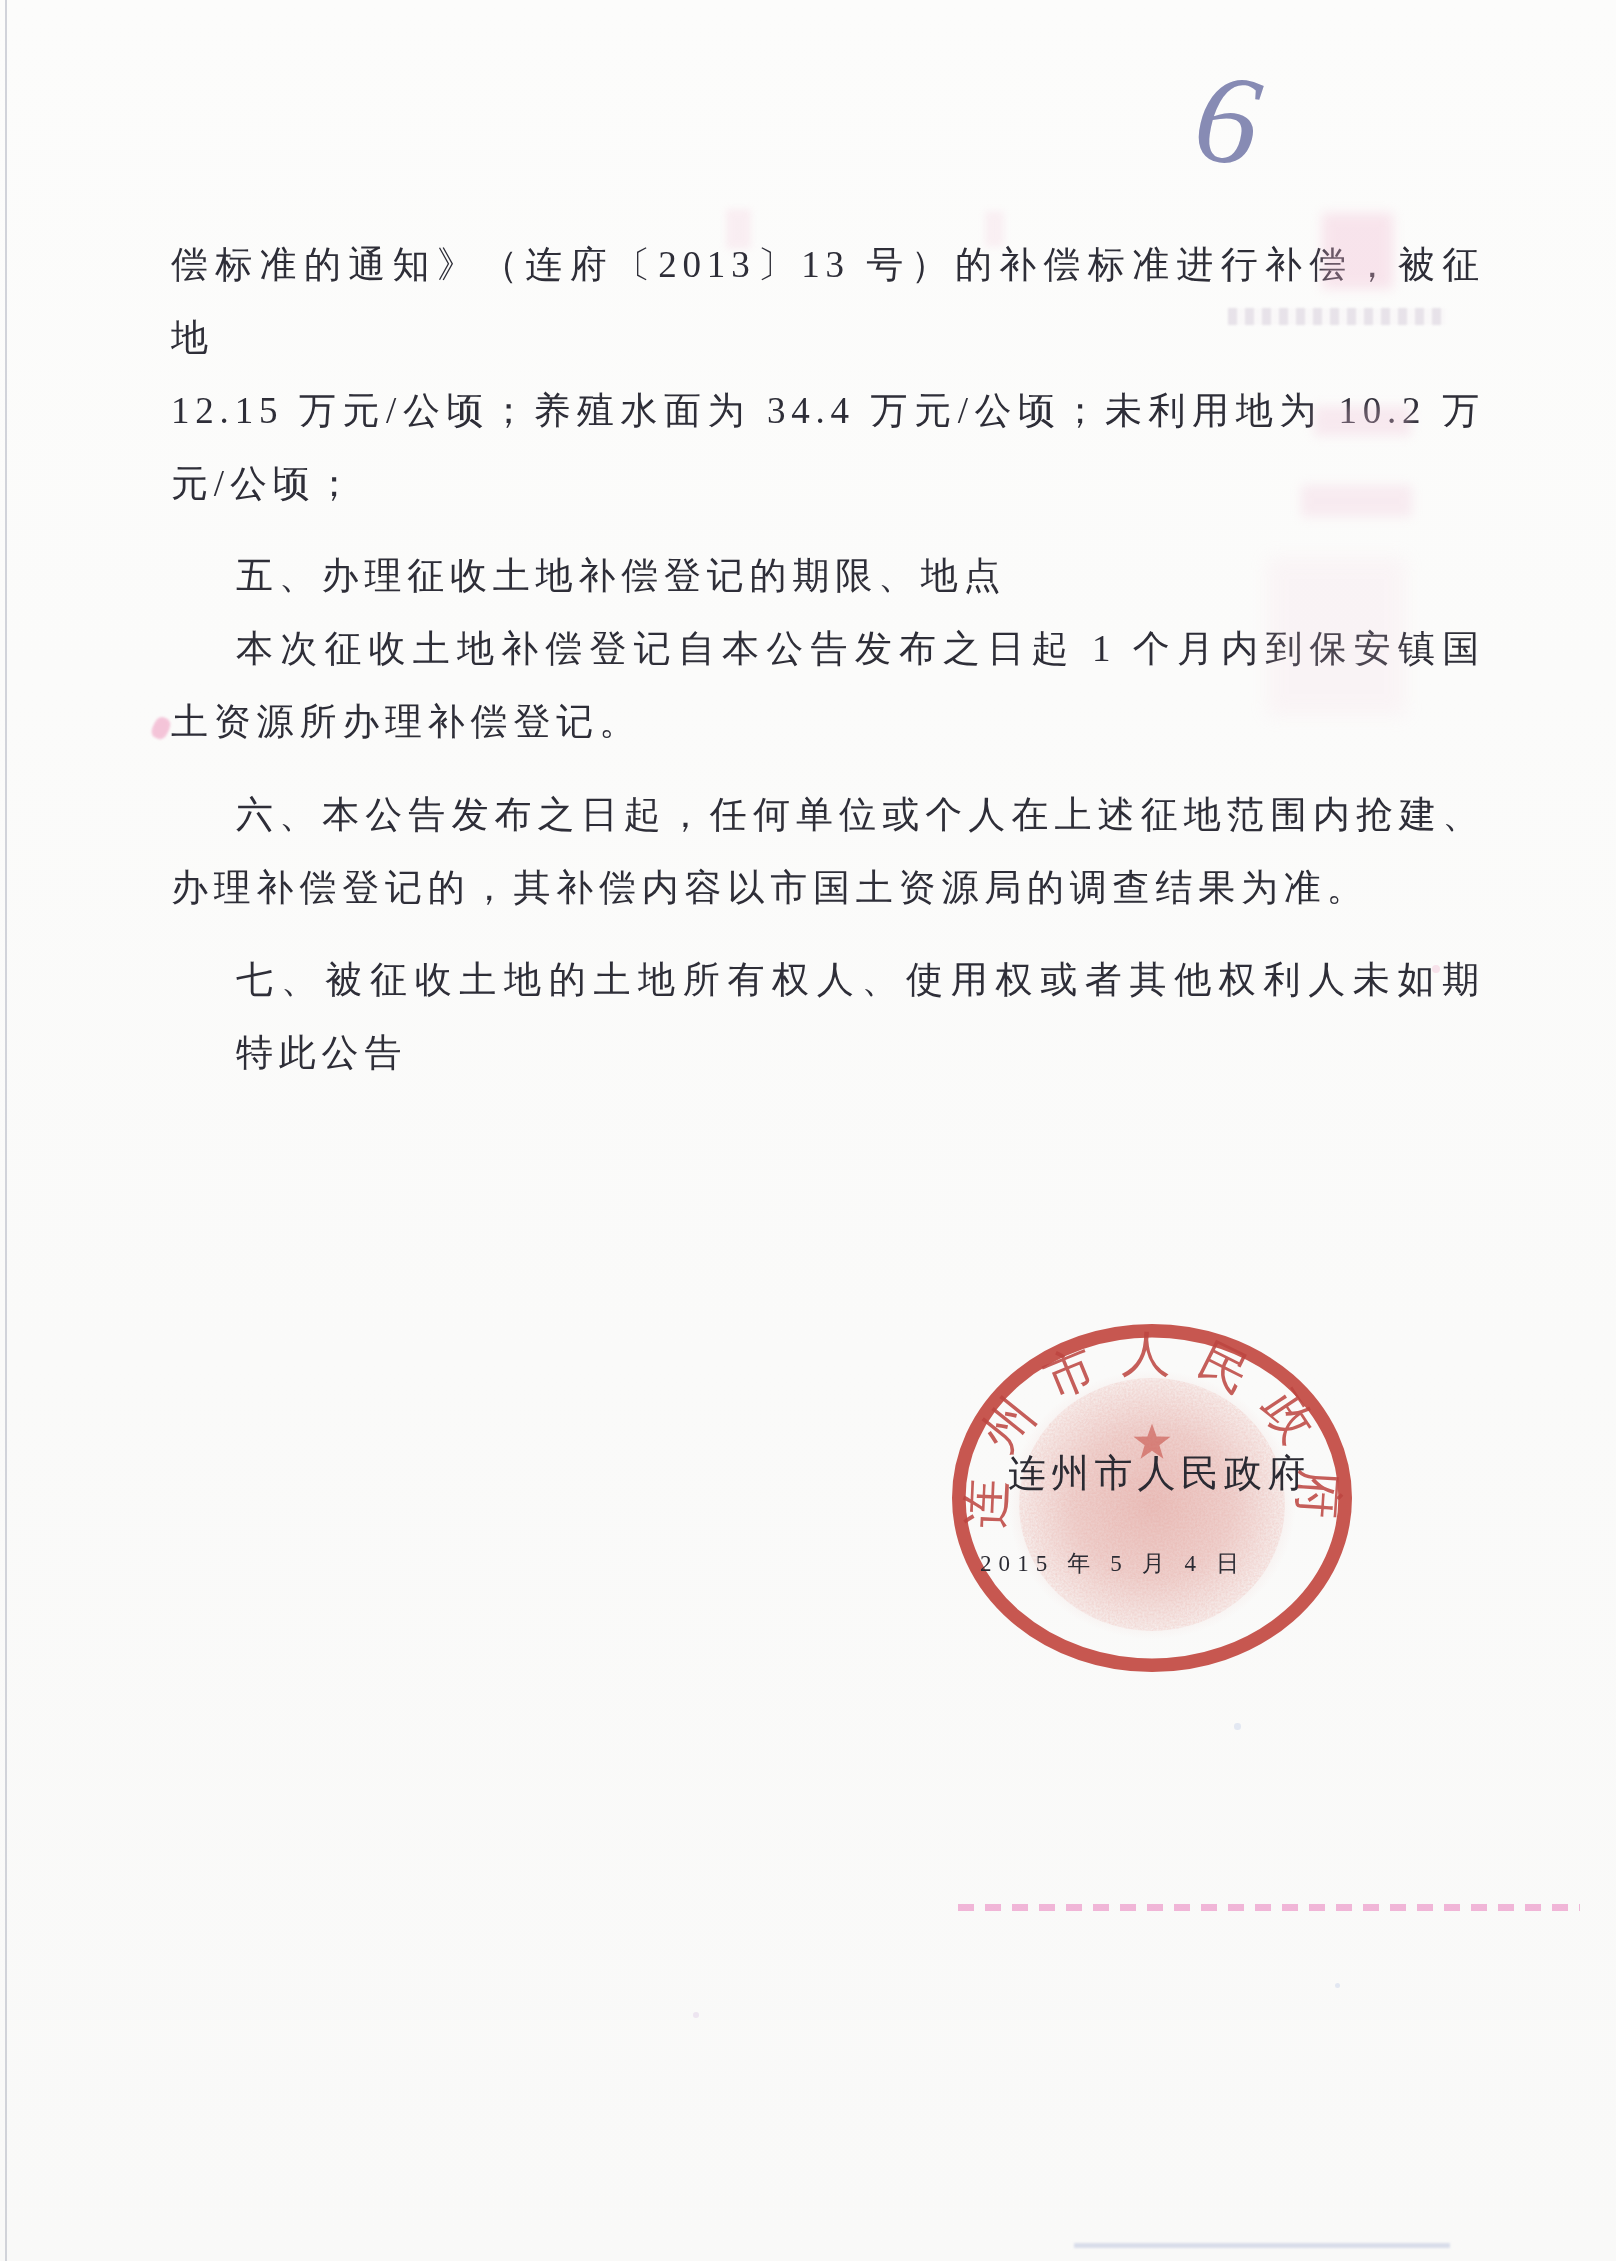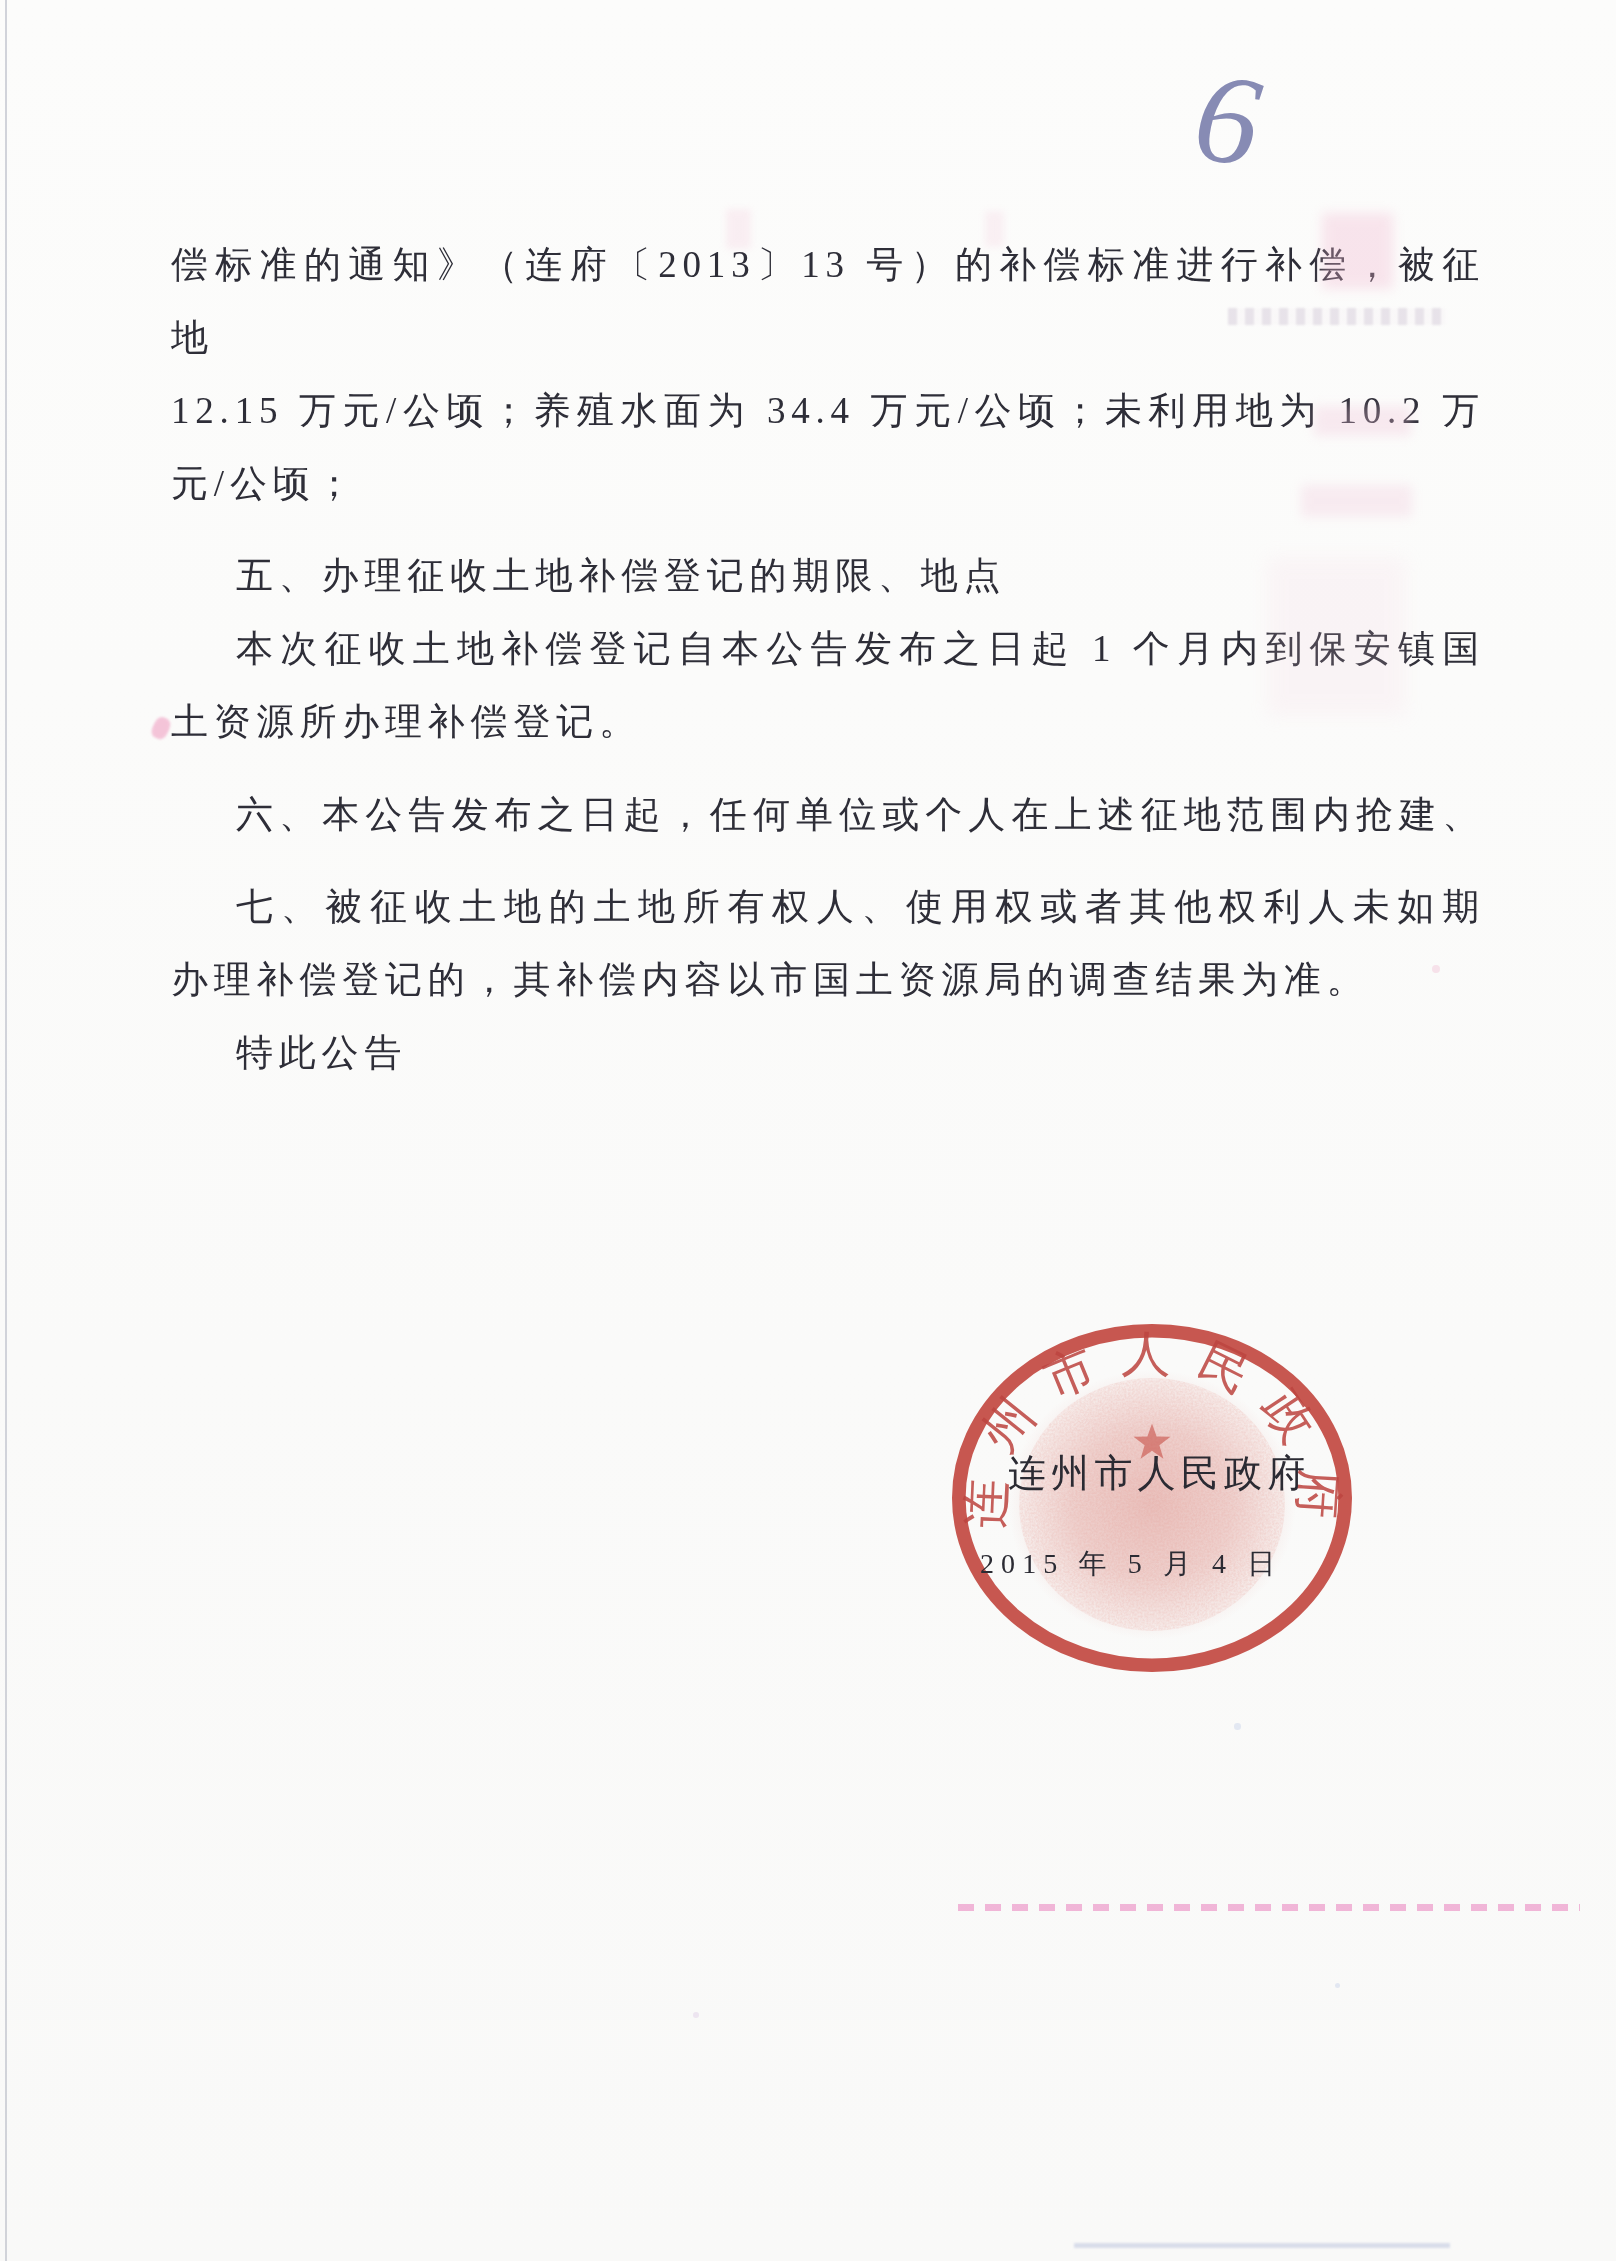--- a/index.html
+++ b/index.html
@@ -59,21 +59,21 @@
     left: 1008px; top: 1451px;
     font-size: 38px;
     line-height: 45px;
     letter-spacing: 5.2px;
     color: #2b2b33;
     z-index: 3;
   }
   .signature-date {
     position: absolute;
     left: 980px; top: 1541px;
-    font-size: 28px;
+    font-size: 23px;
     line-height: 45px;
     letter-spacing: 7.1px;
     color: #2b2b33;
     z-index: 3;
   }
   .stamp {
     position: absolute;
     left: 938px; top: 1310px;
     width: 428px; height: 376px;
     z-index: 2;
@@ -124,22 +124,22 @@
   <div class="artifact a-dot4"></div>
 
   <div class="text-block">
       <div class="line stretch">偿标准的通知》（连府〔2013〕13 号）的补偿标准进行补偿，被征地</div>
       <div class="line stretch">12.15 万元/公顷；养殖水面为 34.4 万元/公顷；未利用地为 10.2 万</div>
       <div class="line">元/公顷；</div>
       <div class="line indent gap">五、办理征收土地补偿登记的期限、地点</div>
       <div class="line indent stretch">本次征收土地补偿登记自本公告发布之日起 1 个月内到保安镇国</div>
       <div class="line">土资源所办理补偿登记。</div>
       <div class="line indent stretch gap">六、本公告发布之日起，任何单位或个人在上述征地范围内抢建、</div>
+      <div class="line">办理补偿登记的，其补偿内容以市国土资源局的调查结果为准。</div>
       <div class="line indent stretch gap">七、被征收土地的土地所有权人、使用权或者其他权利人未如期</div>
-      <div class="line">办理补偿登记的，其补偿内容以市国土资源局的调查结果为准。</div>
       <div class="line indent">特此公告</div>
     </div>
 
   <div class="stamp">
     <svg width="428" height="376" viewBox="0 0 660 580" xmlns="http://www.w3.org/2000/svg">
       <defs>
         <radialGradient id="sealfade" cx="50%" cy="50%" r="50%">
           <stop offset="0%" stop-color="#c4463c" stop-opacity="0.30"></stop>
           <stop offset="55%" stop-color="#c4463c" stop-opacity="0.20"></stop>
           <stop offset="100%" stop-color="#c4463c" stop-opacity="0"></stop>

